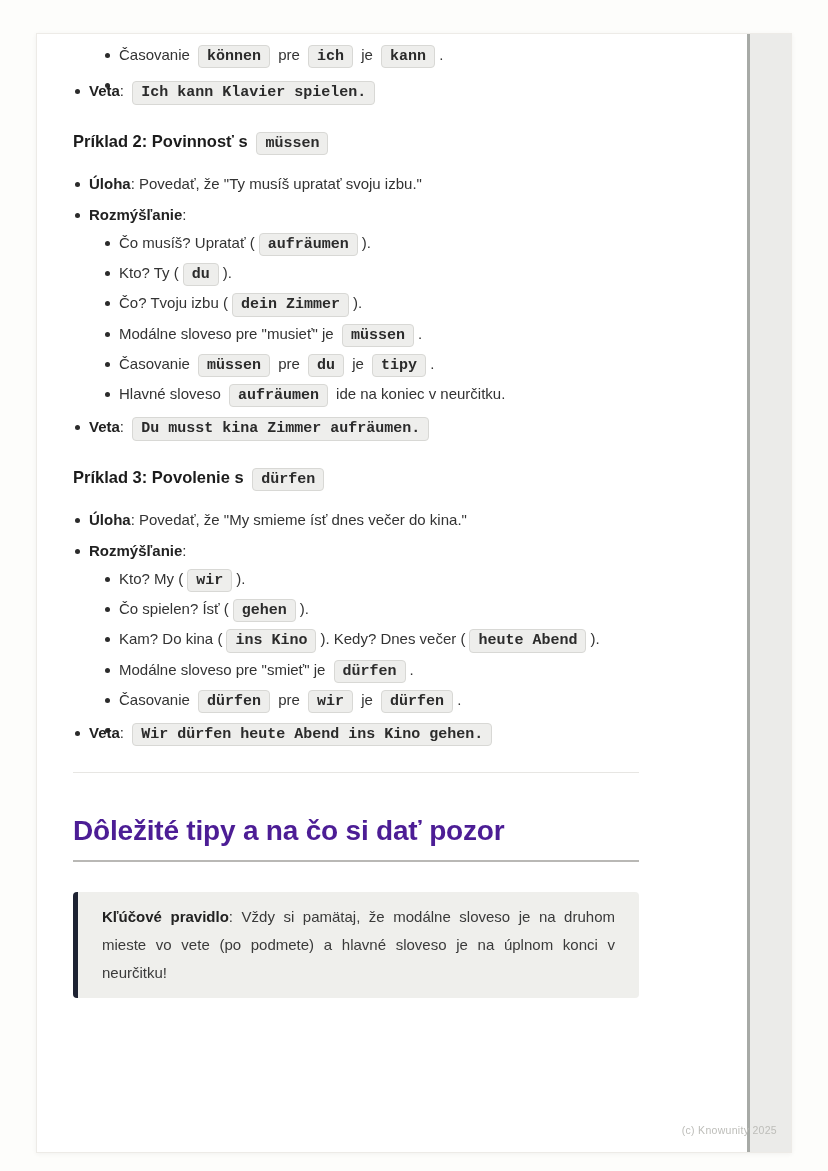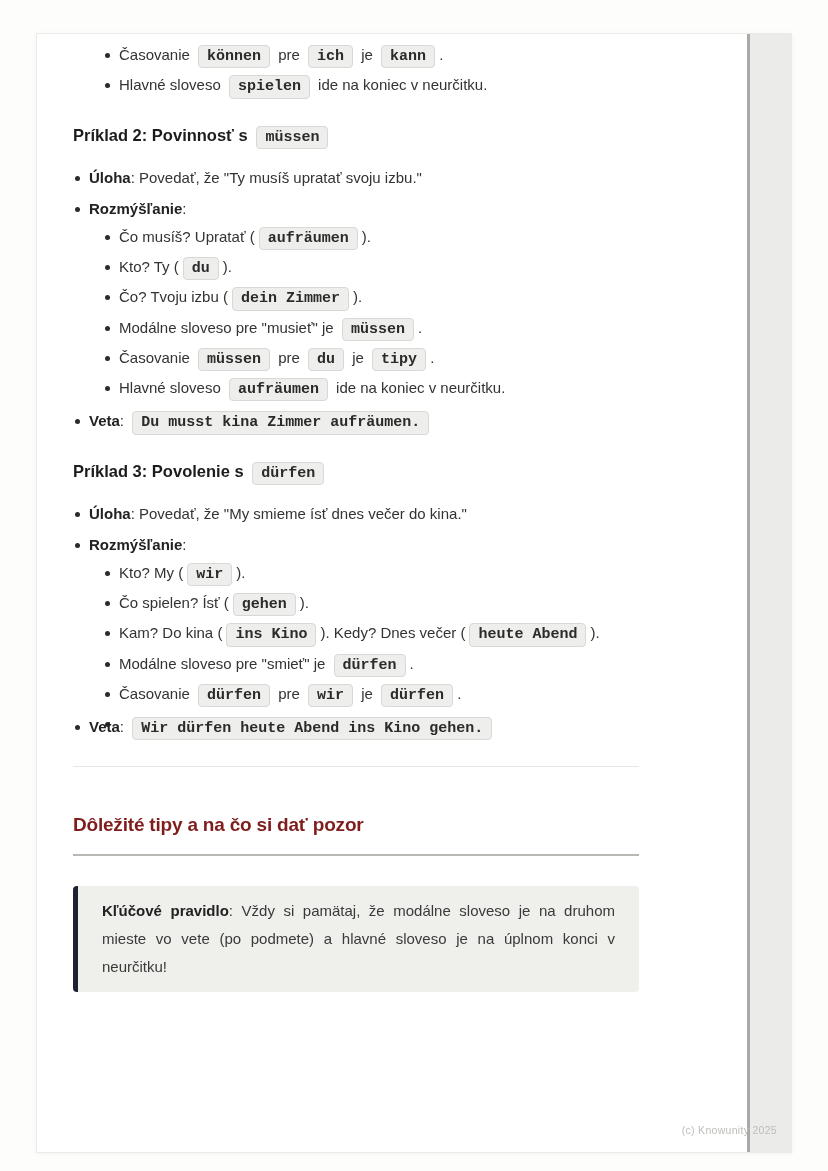--- a/index.html
+++ b/index.html
@@ -36,21 +36,21 @@
     padding:2px 8px;margin:0 4px;color:#2b2b2b;
     display:inline-block;white-space:nowrap;
   }
   strong{font-weight:700;color:#222222;}
   h3{
     font-size:16.5px;font-weight:700;color:#1c1c1c;
     margin:24px 0 18px 0;line-height:24px;
   }
   hr{border:0;border-top:1px solid #e7e6e3;margin:26px 0 0 0;}
   h2{
-    font-size:19px;font-weight:700;color:#7f1d1d;letter-spacing:-.2px;
+    font-size:28px;font-weight:700;color:#4c1d95;letter-spacing:-.2px;
     margin:42px 0 0 0;padding-bottom:13px;border-bottom:2px solid #b9b8b5;
     line-height:32px;
   }
   .callout{
     margin-top:30px;
     background:#efefec;
     border-left:5px solid #1d2232;
     border-radius:4px;
     padding:11px 24px;
   }
@@ -71,23 +71,26 @@
   }
 </style>
 </head>
 <body>
 
 <div class="card">
   <div class="content">
 
     <ul class="lvl2 standalone">
       <li><span class="dot"></span><span class="runs"><span>Časovanie </span><code class="chip">können</code><span> pre </span><code class="chip">ich</code><span> je </span><code class="chip">kann</code><span>.</span></span></li>
-      <li><span class="dot"></span><span class="runs"><span>Hlavné sloveso </span><code class="chip">spielen</code><span> ide na koniec v neurčitku.</span></span></li>
+      <li><span class="dot"></span></li>
     </ul>
 
+    <ul class="lvl1">
+      <li><span class="dot"></span><span class="runs"><strong>Veta</strong><span>: </span><code class="chip">Ich kann Klavier spielen.</code></span></li>
+    </ul>
 
     <h3><span>Príklad 2: Povinnosť s </span><code class="chip">müssen</code></h3>
 
     <ul class="lvl1">
       <li><span class="dot"></span><span class="runs"><strong>Úloha</strong><span>: Povedať, že "Ty musíš upratať svoju izbu."</span></span></li>
       <li><span class="dot"></span><span class="runs"><strong>Rozmýšľanie</strong><span>:</span></span>
         <ul class="lvl2">
           <li><span class="dot"></span><span class="runs"><span>Čo musíš? Upratať (</span><code class="chip">aufräumen</code><span>).</span></span></li>
           <li><span class="dot"></span><span class="runs"><span>Kto? Ty (</span><code class="chip">du</code><span>).</span></span></li>
           <li><span class="dot"></span><span class="runs"><span>Čo? Tvoju izbu (</span><code class="chip">dein Zimmer</code><span>).</span></span></li>

